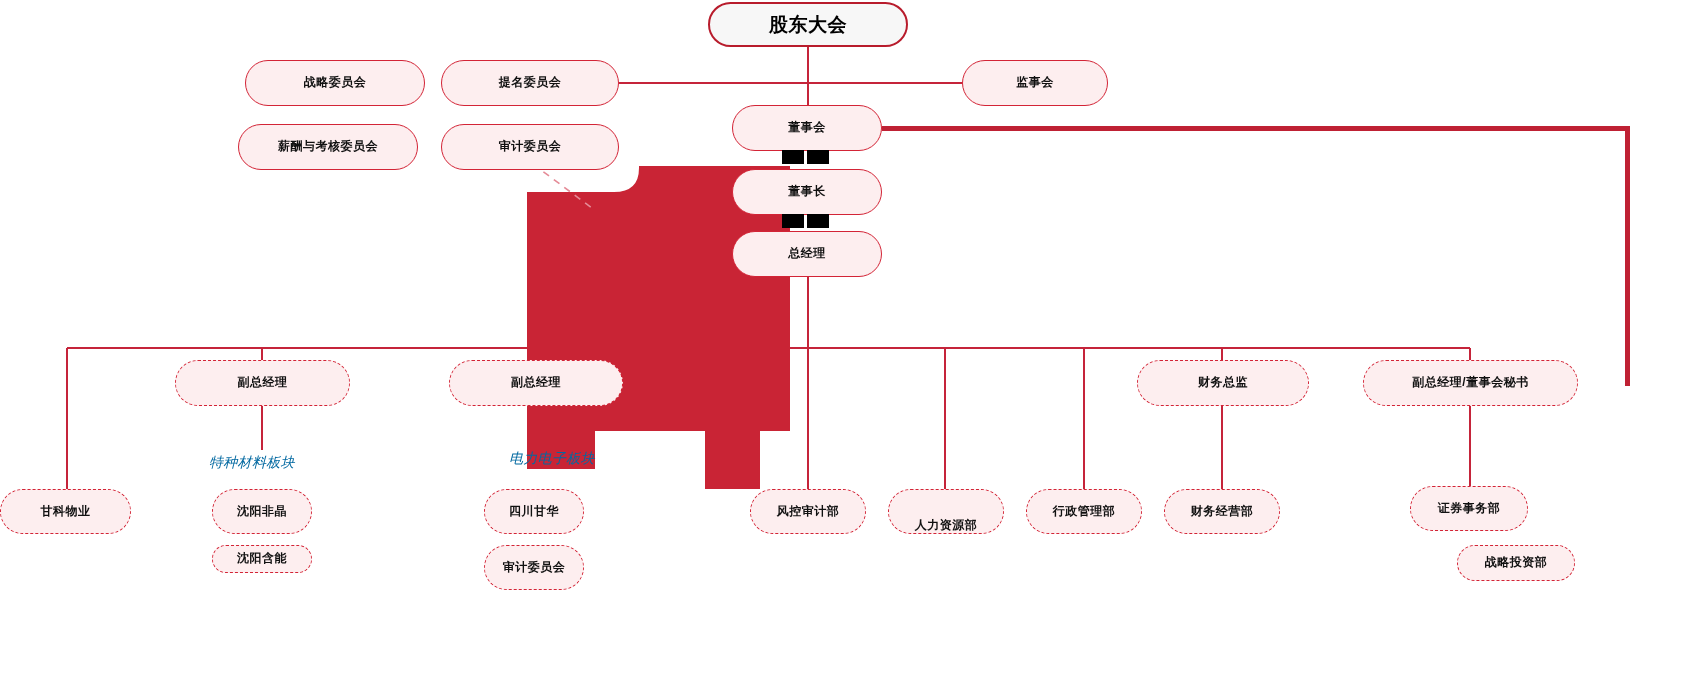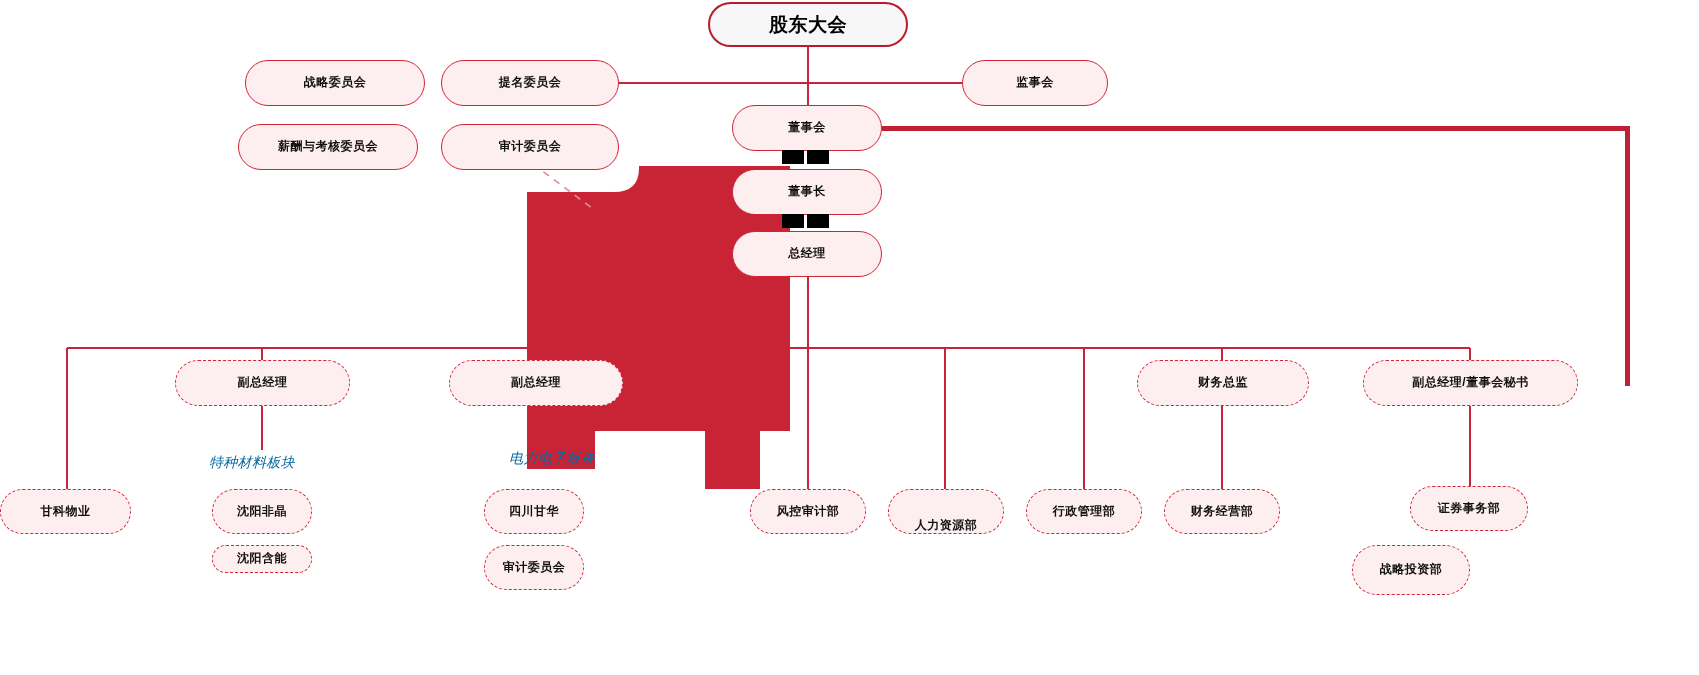--- a/index.html
+++ b/index.html
@@ -222,17 +222,17 @@
   <div class="node dashed" style="left:1026px;top:489px;width:116px;height:45px;">
     <span>行政管理部</span>
   </div>
   <div class="node dashed" style="left:1164px;top:489px;width:116px;height:45px;">
     <span>财务经营部</span>
   </div>
 
   <div class="node dashed" style="left:1410px;top:486px;width:118px;height:45px;">
     <span>证券事务部</span>
   </div>
-  <div class="node dashed" style="left:1352px;top:545px;width:118px;height:50px;">
+  <div class="node dashed" style="left:1457px;top:545px;width:118px;height:36px;">
     <span>战略投资部</span>
   </div>
 
 </div>
 
 </body></html>

